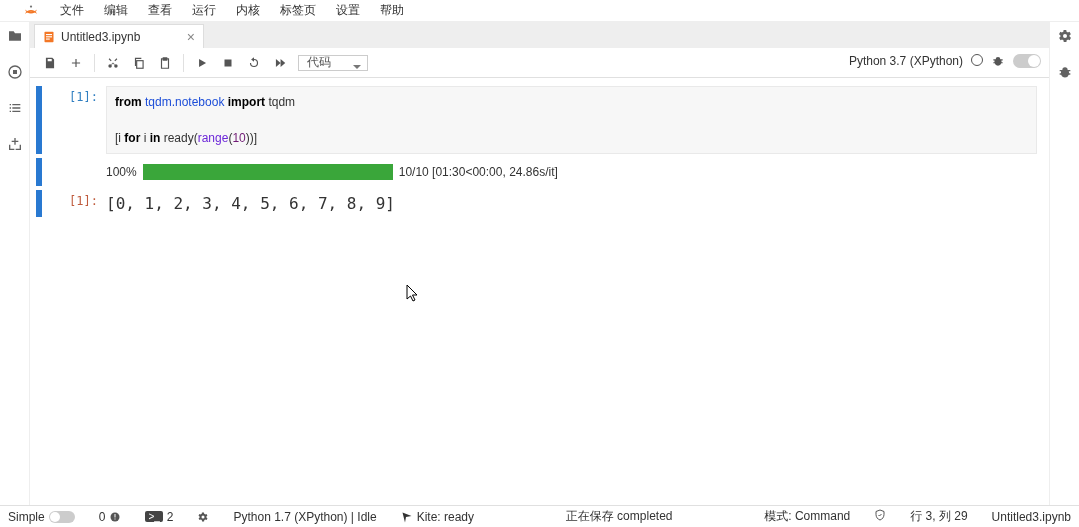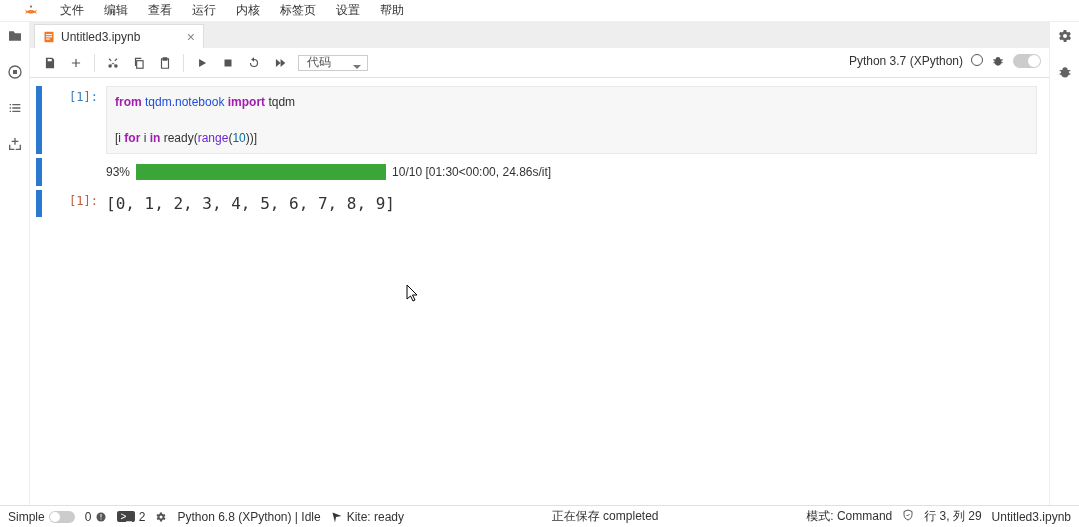--- a/index.html
+++ b/index.html
@@ -28,29 +28,29 @@
 .toggle-sm{width:28px;height:14px;background:#ccc;border-radius:7px;position:relative}
 .toggle-sm::after{content:"";position:absolute;right:1px;top:1px;width:12px;height:12px;background:#fff;border-radius:50%}
 .nbarea{flex:1;overflow:auto;padding:8px 12px 8px 6px}
 .cellwrap{display:flex;margin-bottom:4px}
 .cellbar{width:6px;background:#2979d1;margin-right:6px;flex-shrink:0}
 .cellbar.out{background:#2979d1}
 .prompt{width:58px;text-align:right;padding:4px 8px 0 0;font-family:Menlo,Consolas,monospace;font-size:12px;color:#307fc1;flex-shrink:0}
 .prompt.out{color:#bf5b3d}
 .cellbody{flex:1;min-width:0}
 .codebox{background:#f7f7f7;border:1px solid #e9e9e9;padding:6px 8px;font-family:Menlo,Consolas,monospace;font-size:12px;line-height:1.5;white-space:pre}
-.kw-green{color:#a21caf;font-weight:bold}
+.kw-green{color:#000000;font-weight:bold}
 .kw-blue{color:#1d4ed8}
 .fn-teal{color:#6d28d9}
-.num{color:#0369a1}
+.num{color:#701a75}
 .progress-row{display:flex;align-items:center;gap:6px;padding:6px 0;font-size:12px}
 .pbar{width:250px;height:16px;background:#3aa63a}
 .outtext{font-family:Menlo,Consolas,monospace;font-size:16px;padding:4px 0}
 .cursor-arrow{position:absolute;left:406px;top:284px;pointer-events:none}
-.statusbar{height:22px;border-top:1px solid #e0e0e0;display:flex;align-items:center;padding:0 8px;gap:10px;font-size:11px;color:#555}
+.statusbar{height:22px;border-top:1px solid #e0e0e0;display:flex;align-items:center;padding:0 8px;gap:24px;font-size:11px;color:#555}
 .statusbar .seg{display:flex;align-items:center;gap:4px}
 .toggle-simple{width:26px;height:12px;background:#ccc;border-radius:6px;position:relative}
 .toggle-simple::after{content:"";position:absolute;left:1px;top:1px;width:10px;height:10px;background:#fff;border-radius:50%}
 .term-badge{background:#444;color:#fff;padding:0 3px;font-size:10px;border-radius:2px}
 .sb-spacer{flex:1}
 .shield svg{width:12px;height:12px;fill:#555}
 .kite{display:flex;align-items:center;gap:4px}
 .kite svg{width:12px;height:12px;fill:#333}
 </style>
 </head>
@@ -179,21 +179,21 @@
 
 </span><span>[i </span><span class="kw-green">for </span><span>i </span><span class="kw-green">in </span><span>ready(</span><span class="fn-teal">range</span><span>(</span><span class="num">10</span><span>))]</span></div>
         </div>
       </div>
 
       <div class="cellwrap">
         <div class="cellbar out"></div>
         <div class="prompt"></div>
         <div class="cellbody">
           <div class="progress-row">
-            <span>93%</span>
+            <span>100%</span>
             <div class="pbar"></div>
             <span>10/10 [01:30&lt;00:00, 24.86s/it]</span>
           </div>
         </div>
       </div>
 
       <div class="cellwrap">
         <div class="cellbar out"></div>
         <div class="prompt out">[1]:</div>
         <div class="cellbody">
@@ -228,21 +228,21 @@
   </span>
   <span class="seg">
     <span class="term-badge">&gt;_</span>
     <span>2</span>
   </span>
   <span class="seg">
     <svg width="12" height="12" viewBox="0 0 24 24">
         <path fill="#555" d="M19 12a7 7 0 01-.1 1.2l2.1 1.6-2 3.4-2.5-1a7 7 0 01-2 1.2l-.4 2.6h-4l-.4-2.6a7 7 0 01-2-1.2l-2.5 1-2-3.4 2.1-1.6A7 7 0 015 12a7 7 0 01.1-1.2L3 9.2l2-3.4 2.5 1a7 7 0 012-1.2L9.9 3h4l.4 2.6a7 7 0 012 1.2l2.5-1 2 3.4-2.1 1.6A7 7 0 0119 12zm-7 3a3 3 0 100-6 3 3 0 000 6z"></path>
       </svg>
   </span>
-  <span>Python 6.8 (XPython) | Idle</span>
+  <span>Python 1.7 (XPython) | Idle</span>
   <span class="kite">
     <svg viewBox="0 0 24 24">
         <path d="M3 3l18 7-11 2-2 11z"></path>
       </svg>
     <span>Kite: ready</span>
   </span>
   <span class="sb-spacer"></span>
   <span>正在保存 completed</span>
   <span class="sb-spacer"></span>
   <span>模式: Command</span>

